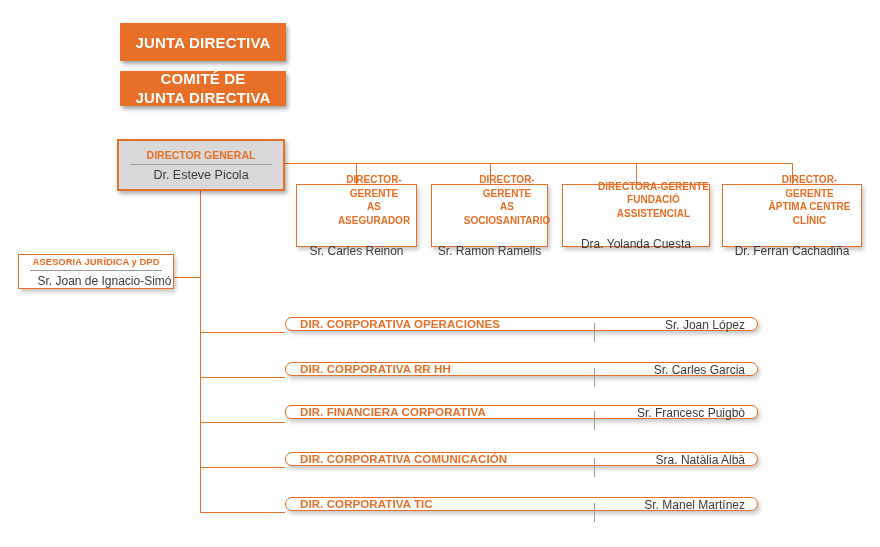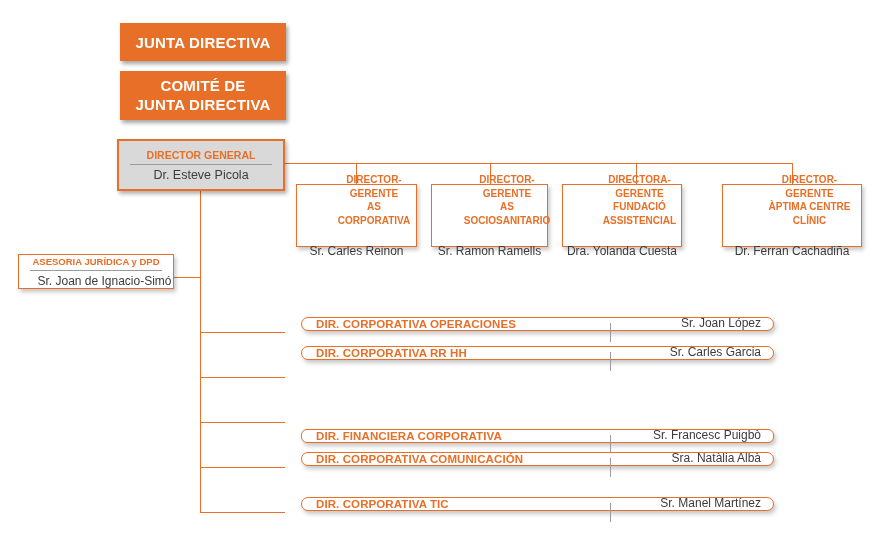--- a/index.html
+++ b/index.html
@@ -29,42 +29,42 @@
   .l-r4{left:201px;top:467px;width:84px;height:1px;}
   .l-r5{left:201px;top:512px;width:84px;height:1px;}
   
   .box{position:absolute;box-sizing:border-box;display:flex;flex-direction:column;
        align-items:center;justify-content:center;text-align:center;border-radius:0;}
   .filled{background:var(--brand);color:#fff;font-weight:bold;
           box-shadow:2px 3px 4px rgba(0,0,0,.35);}
   .outlined{background:#fff;border:1.5px solid var(--brand);
             box-shadow:2px 3px 4px rgba(0,0,0,.22);}
   .junta{left:120px;top:23px;width:166px;height:38px;font-size:15px;letter-spacing:.2px;}
-  .comite{left:120px;top:71px;width:166px;height:49px;font-size:15px;line-height:1.25;letter-spacing:.2px;}
+  .comite{left:120px;top:71px;width:166px;height:35px;font-size:15px;line-height:1.25;letter-spacing:.2px;}
   .dg{left:117px;top:139px;width:168px;height:52px;background:var(--gray-fill);
       border:2px solid var(--brand);box-shadow:2px 3px 4px rgba(0,0,0,.3);}
   .node-title{color:var(--brand);font-weight:bold;}
   .dg .node-title{font-size:10.5px;}
   .node-name{color:var(--text-dark);}
   .dg .node-name{font-size:12.5px;}
   .sep{height:1px;background:var(--line-gray);width:86%;margin:3px auto;}
   .gerente .node-title{font-size:10px;line-height:1.35;margin-left:35px;}
   .gerente .node-name{font-size:12px;margin-top:11px;}
   .g1{left:296px;top:184px;width:121px;height:63px;}
   .g2{left:431px;top:184px;width:117px;height:63px;}
-  .g3{left:562px;top:184px;width:120px;height:63px;align-items:center;}
+  .g3{left:562px;top:184px;width:148px;height:63px;align-items:center;}
   .g4{left:722px;top:184px;width:140px;height:63px;}
   .asesoria{left:18px;top:254px;width:156px;height:35px;}
   .asesoria .node-title{font-size:9.5px;}
   .asesoria .node-name{font-size:12px;margin-left:17px;}
   
   .row{position:absolute;left:285px;width:473px;height:14px;background:#fff;
        border:1.5px solid var(--brand);border-radius:9px;box-sizing:border-box;
-       display:flex;align-items:flex-end;box-shadow:2px 3px 4px rgba(0,0,0,.22);margin-left:16px;}
-  .r1{top:317px;}.r2{top:346px;}.r3{top:429px;border-radius:6px;}.r4{top:452px;}.r5{top:497px;}
+       display:flex;align-items:flex-start;box-shadow:2px 3px 4px rgba(0,0,0,.22);}
+  .r1{top:317px;}.r2{top:362px;}.r3{top:405px;border-radius:6px;}.r4{top:452px;}.r5{top:497px;}
   .row-title{color:var(--brand);font-weight:bold;font-size:11.5px;padding-left:14px;letter-spacing:.1px;}
   .row-divider{position:absolute;left:308px;top:5px;width:1px;height:19px;background:var(--line-gray);}
   .row-name{color:var(--text-dark);font-size:12px;padding-right:12px;margin-left:auto;}
 </style>
 </head>
 <body>
 
 <div class="canvas">
 
   <div class="line l-main"></div>
@@ -91,21 +91,21 @@
 
   <div class="box dg">
     <div class="node-title">DIRECTOR GENERAL</div>
     <div class="sep"></div>
     <div class="node-name">Dr. Esteve Picola</div>
   </div>
 
   <div class="box outlined gerente g1">
     <div class="node-title">
       <div>DIRECTOR-GERENTE</div>
-        <div>AS CORPORATIVA</div>
+        <div>AS ASEGURADOR</div>
     </div>
     <div class="sep"></div>
     <div class="node-name">Sr. Carles Reinon</div>
   </div>
 
   <div class="box outlined gerente g2">
     <div class="node-title">
       <div>DIRECTOR-GERENTE</div>
         <div>AS SOCIOSANITARIO</div>
     </div>

